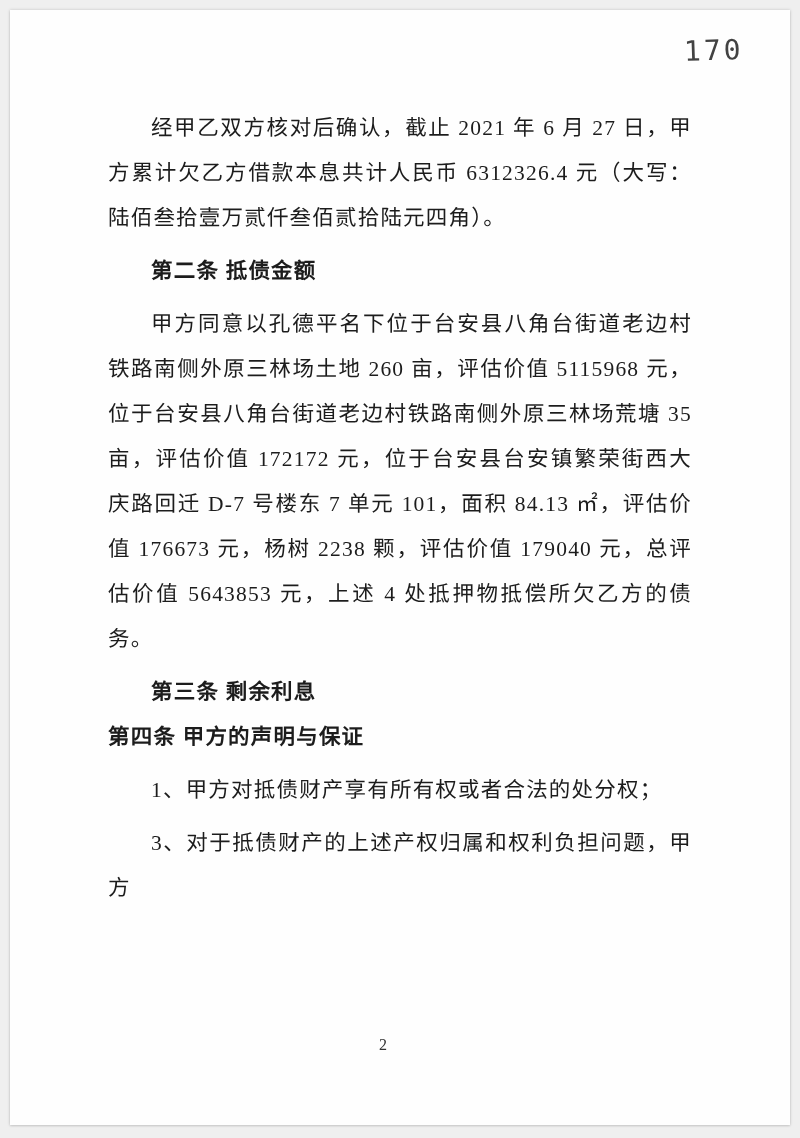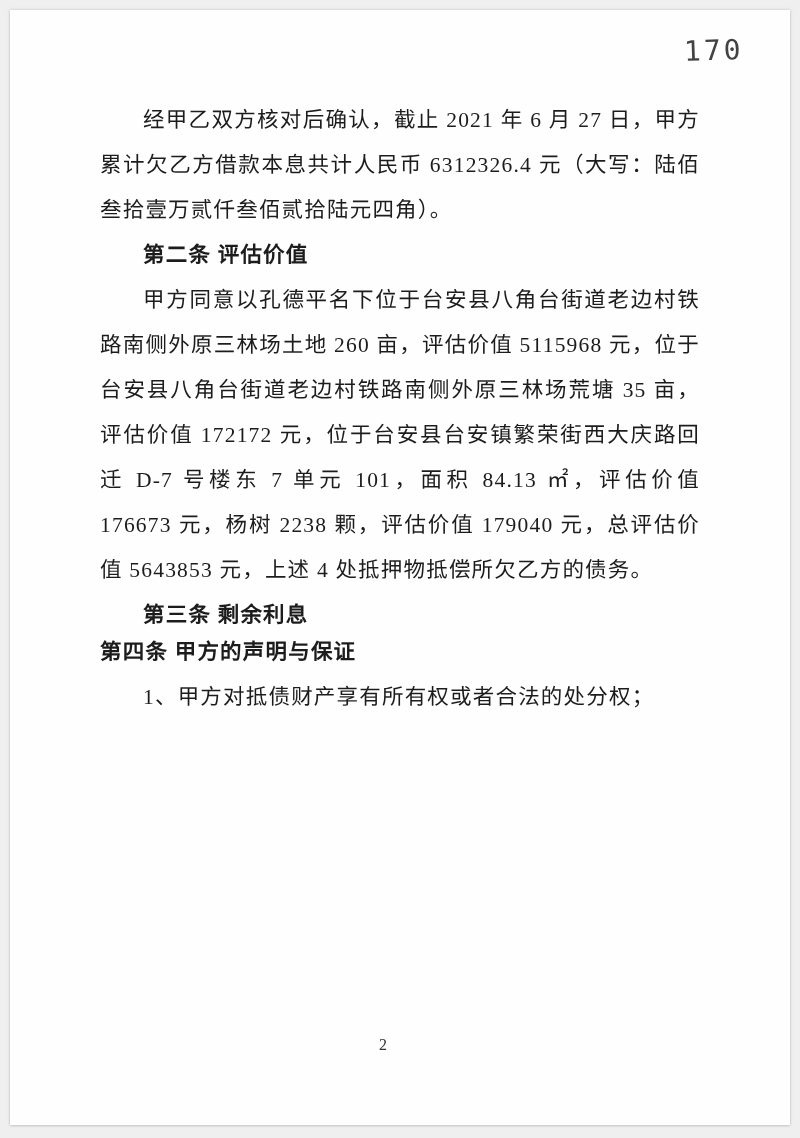--- a/index.html
+++ b/index.html
@@ -31,21 +31,21 @@
     font-size: 28px;
     letter-spacing: 3px;
     color: #2e2e2e;
     transform: rotate(-2deg);
     opacity: 0.9;
   }
   .content {
     padding: 88px 90px 0 90px;
   }
   .block {
-    margin: 0;
+    margin: 8px;
     font-size: 21.5px;
     line-height: 45px;
     letter-spacing: 1.2px;
     color: #1c1c1c;
     text-align: justify;
     font-weight: 400;
     font-family: "Liberation Serif", "DejaVu Serif", serif;
   }
   .indent { text-indent: 2em; }
   .bold { font-weight: 700; }
@@ -66,30 +66,31 @@
 <body>
 
 <div class="page">
 
   <div class="stamp">170</div>
 
   <div class="content">
 
     <p class="block indent">经甲乙双方核对后确认，截止 2021 年 6 月 27 日，甲方累计欠乙方借款本息共计人民币 6312326.4 元（大写：陆佰叁拾壹万贰仟叁佰贰拾陆元四角）。</p>
 
-    <p class="block indent bold">第二条 评估价值</p>
+    <p class="block indent bold">第二条 抵债金额</p>
 
     <p class="block indent">甲方同意以孔德平名下位于台安县八角台街道老边村铁路南侧外原三林场土地 260 亩，评估价值 5115968 元，位于台安县八角台街道老边村铁路南侧外原三林场荒塘 35 亩，评估价值 172172 元，位于台安县台安镇繁荣街西大庆路回迁 D-7 号楼东 7 单元 101，面积 84.13 ㎡，评估价值 176673 元，杨树 2238 颗，评估价值 179040 元，总评估价值 5643853 元，上述 4 处抵押物抵偿所欠乙方的债务。</p>
 
     <p class="block indent bold">第三条  剩余利息</p>
 
 
     <p class="block bold tight-top">第四条  甲方的声明与保证</p>
 
     <p class="block indent">1、甲方对抵债财产享有所有权或者合法的处分权；</p>
 
 
+    <p class="block indent gap-top">3、对于抵债财产的上述产权归属和权利负担问题，甲方</p>
 
   </div>
 
   <div class="page-number">2</div>
 
 </div>
 
 </body></html>

